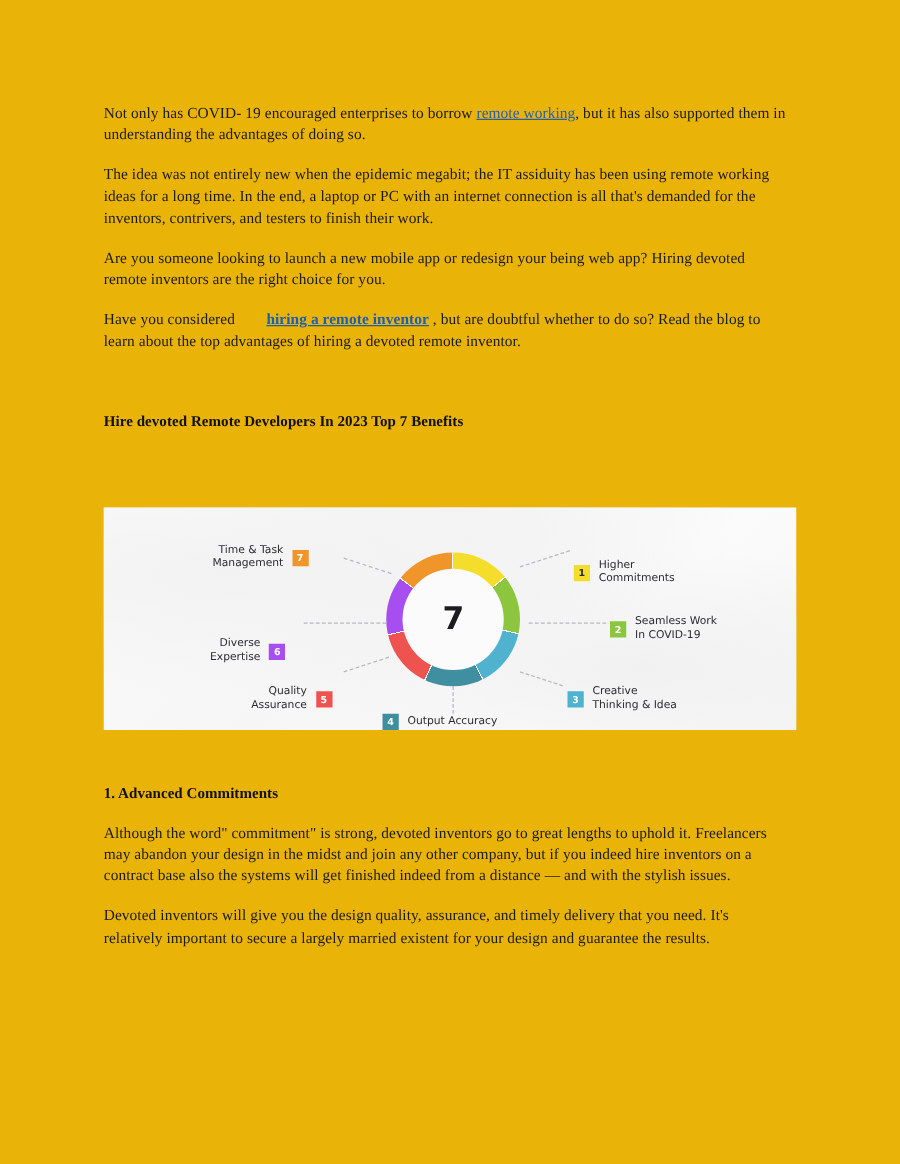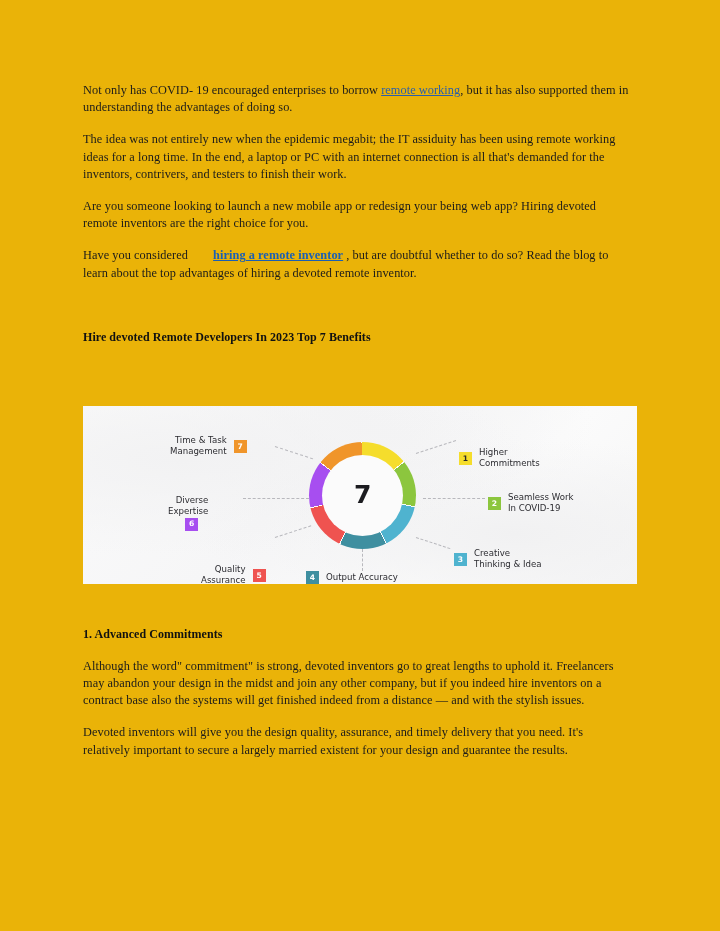--- a/index.html
+++ b/index.html
@@ -230,29 +230,29 @@
           </div>
         </div>
 
         <div class="label label-right" style="left:223px; top:165px;">
           <div class="badge" id="badge-4" style="background: rgb(63, 143, 160);">4</div>
           <div class="label-text label-text-r">
             <div>Output Accuracy</div>
           </div>
         </div>
 
-        <div class="label label-left" style="left:118px; top:158px;">
+        <div class="label label-left" style="left:118px; top:142px;">
           <div class="label-text label-text-l">
             <div>Quality</div>
             <div>Assurance</div>
           </div>
           <div class="badge" id="badge-5" style="background: rgb(239, 83, 80);">5</div>
         </div>
 
-        <div class="label label-left" style="left:85px; top:89px;flex-direction:column;">
+        <div class="label label-left" style="left:85px; top:104px;">
           <div class="label-text label-text-l">
             <div>Diverse</div>
             <div>Expertise</div>
           </div>
           <div class="badge" id="badge-6" style="background: rgb(167, 78, 240);">6</div>
         </div>
 
         <div class="label label-left" style="left:87px; top:29px;">
           <div class="label-text label-text-l">
             <div>Time &amp; Task</div>

